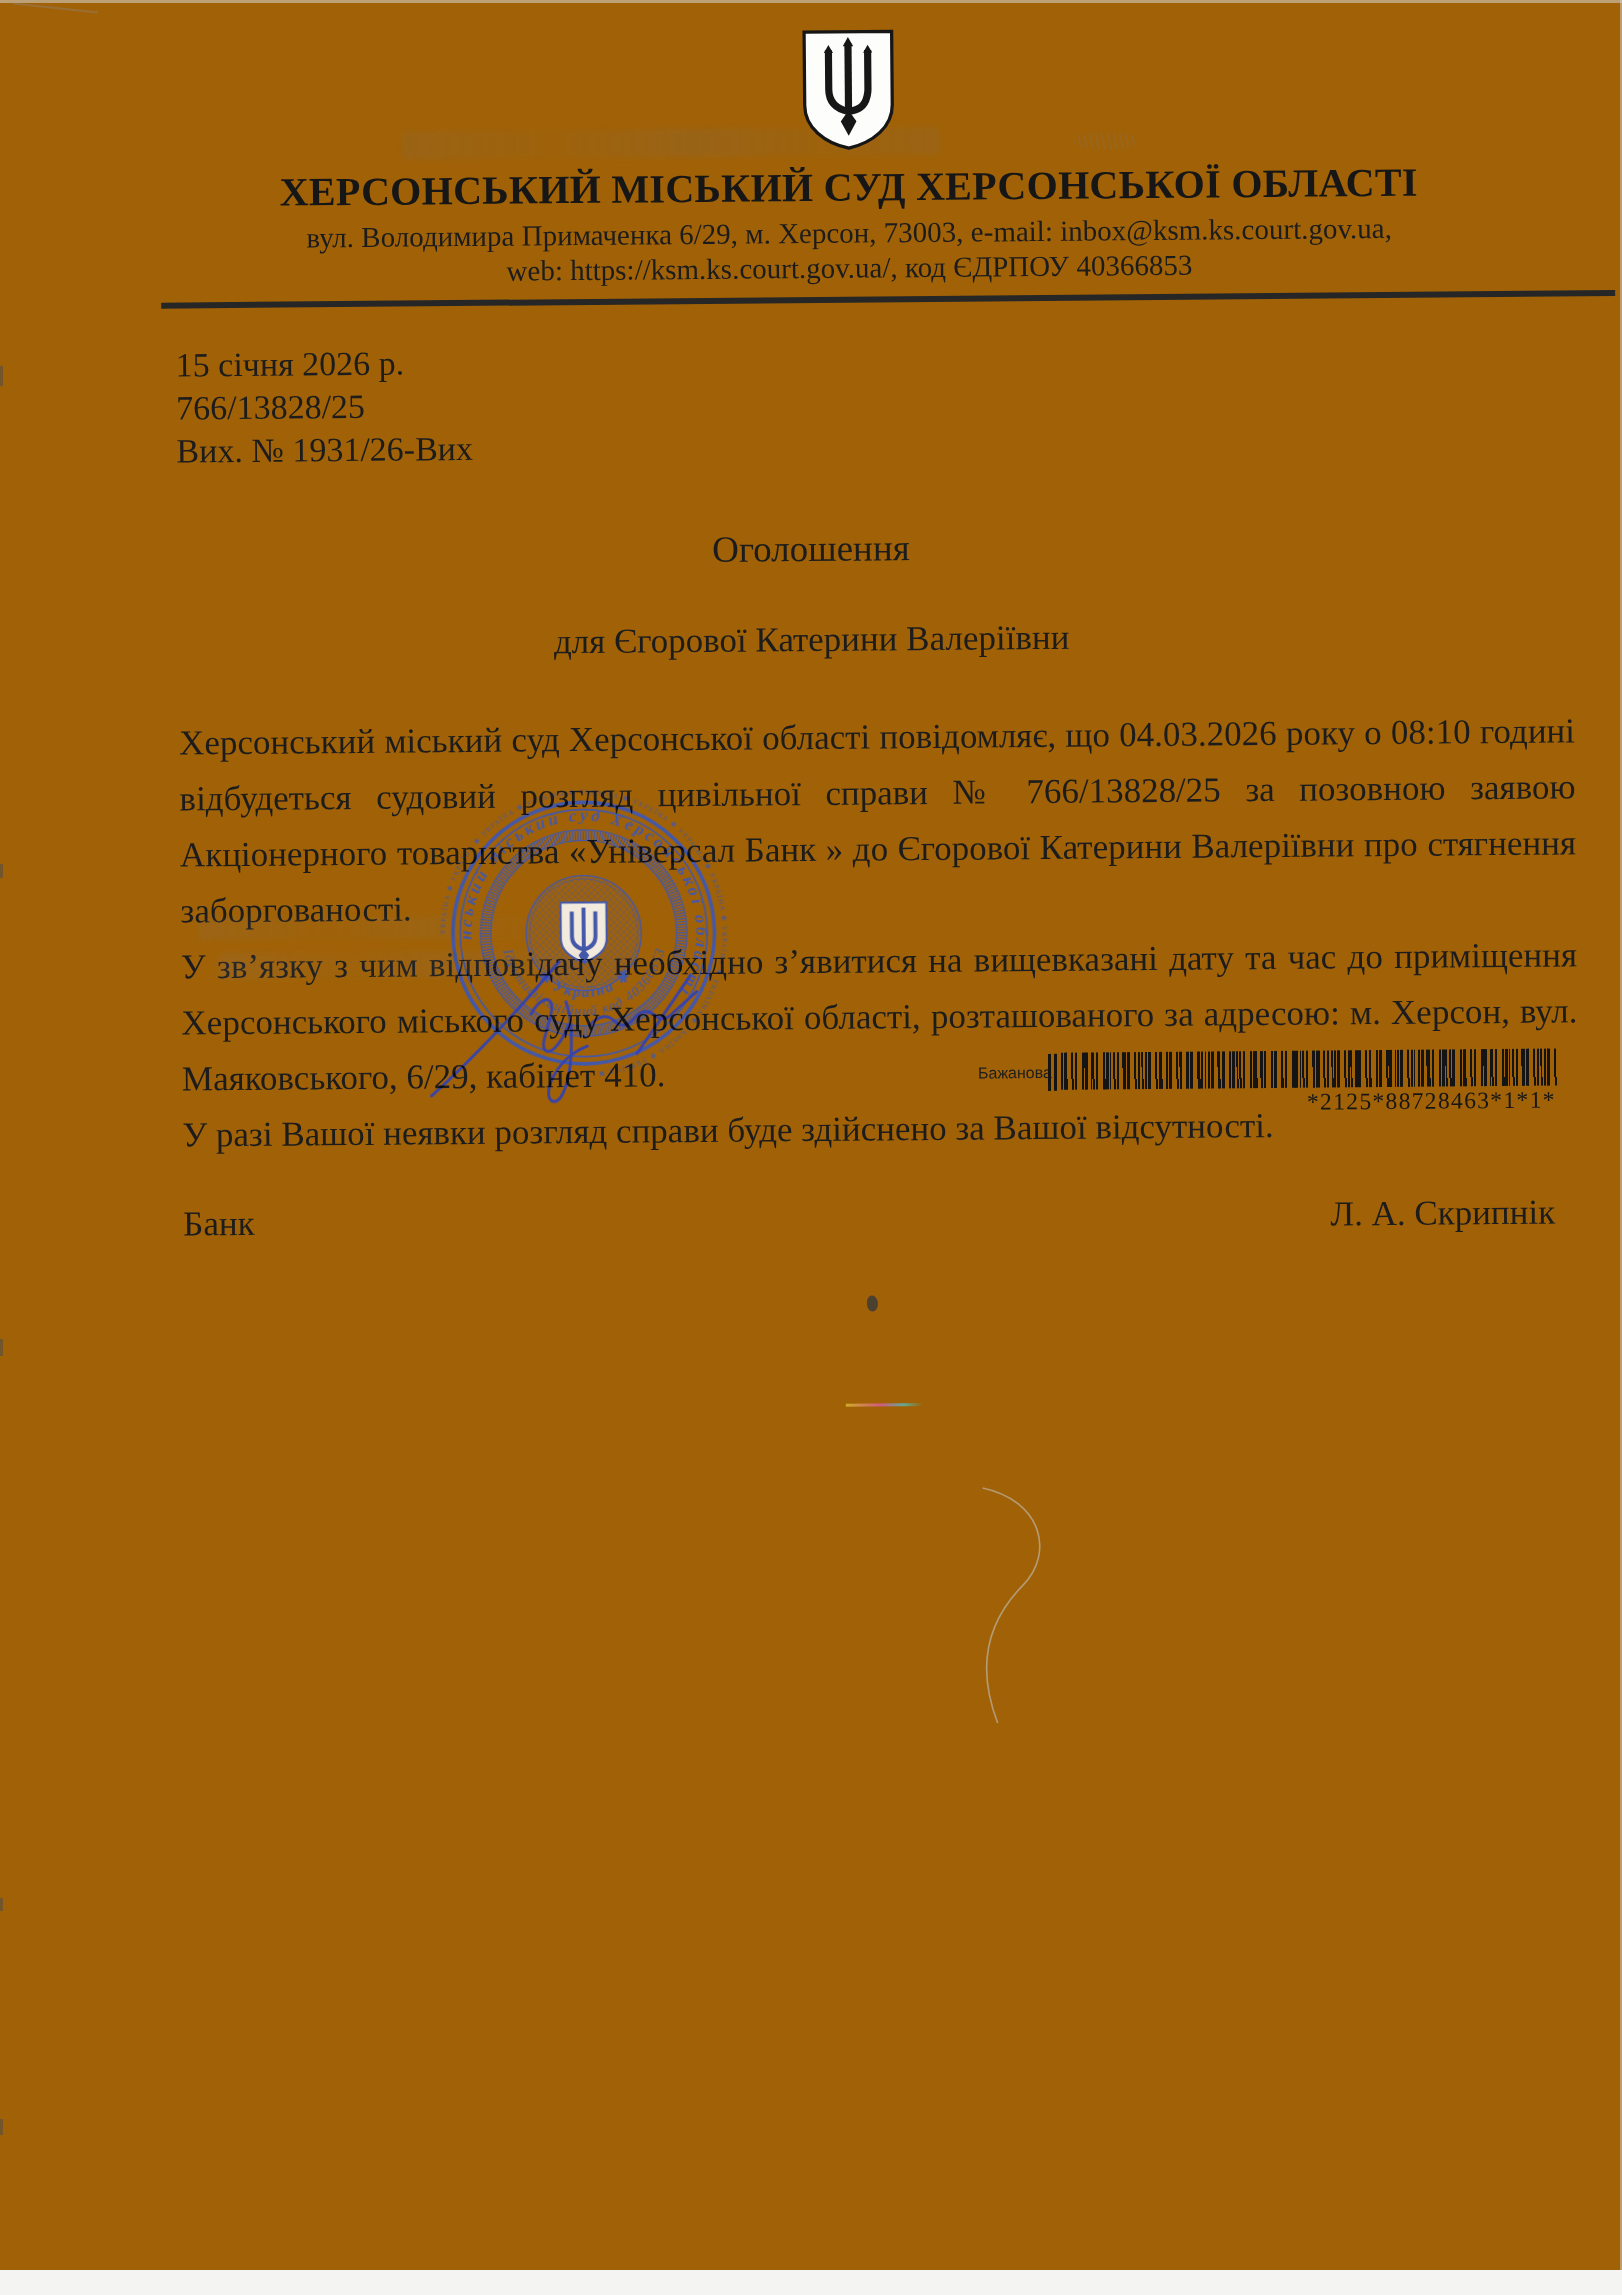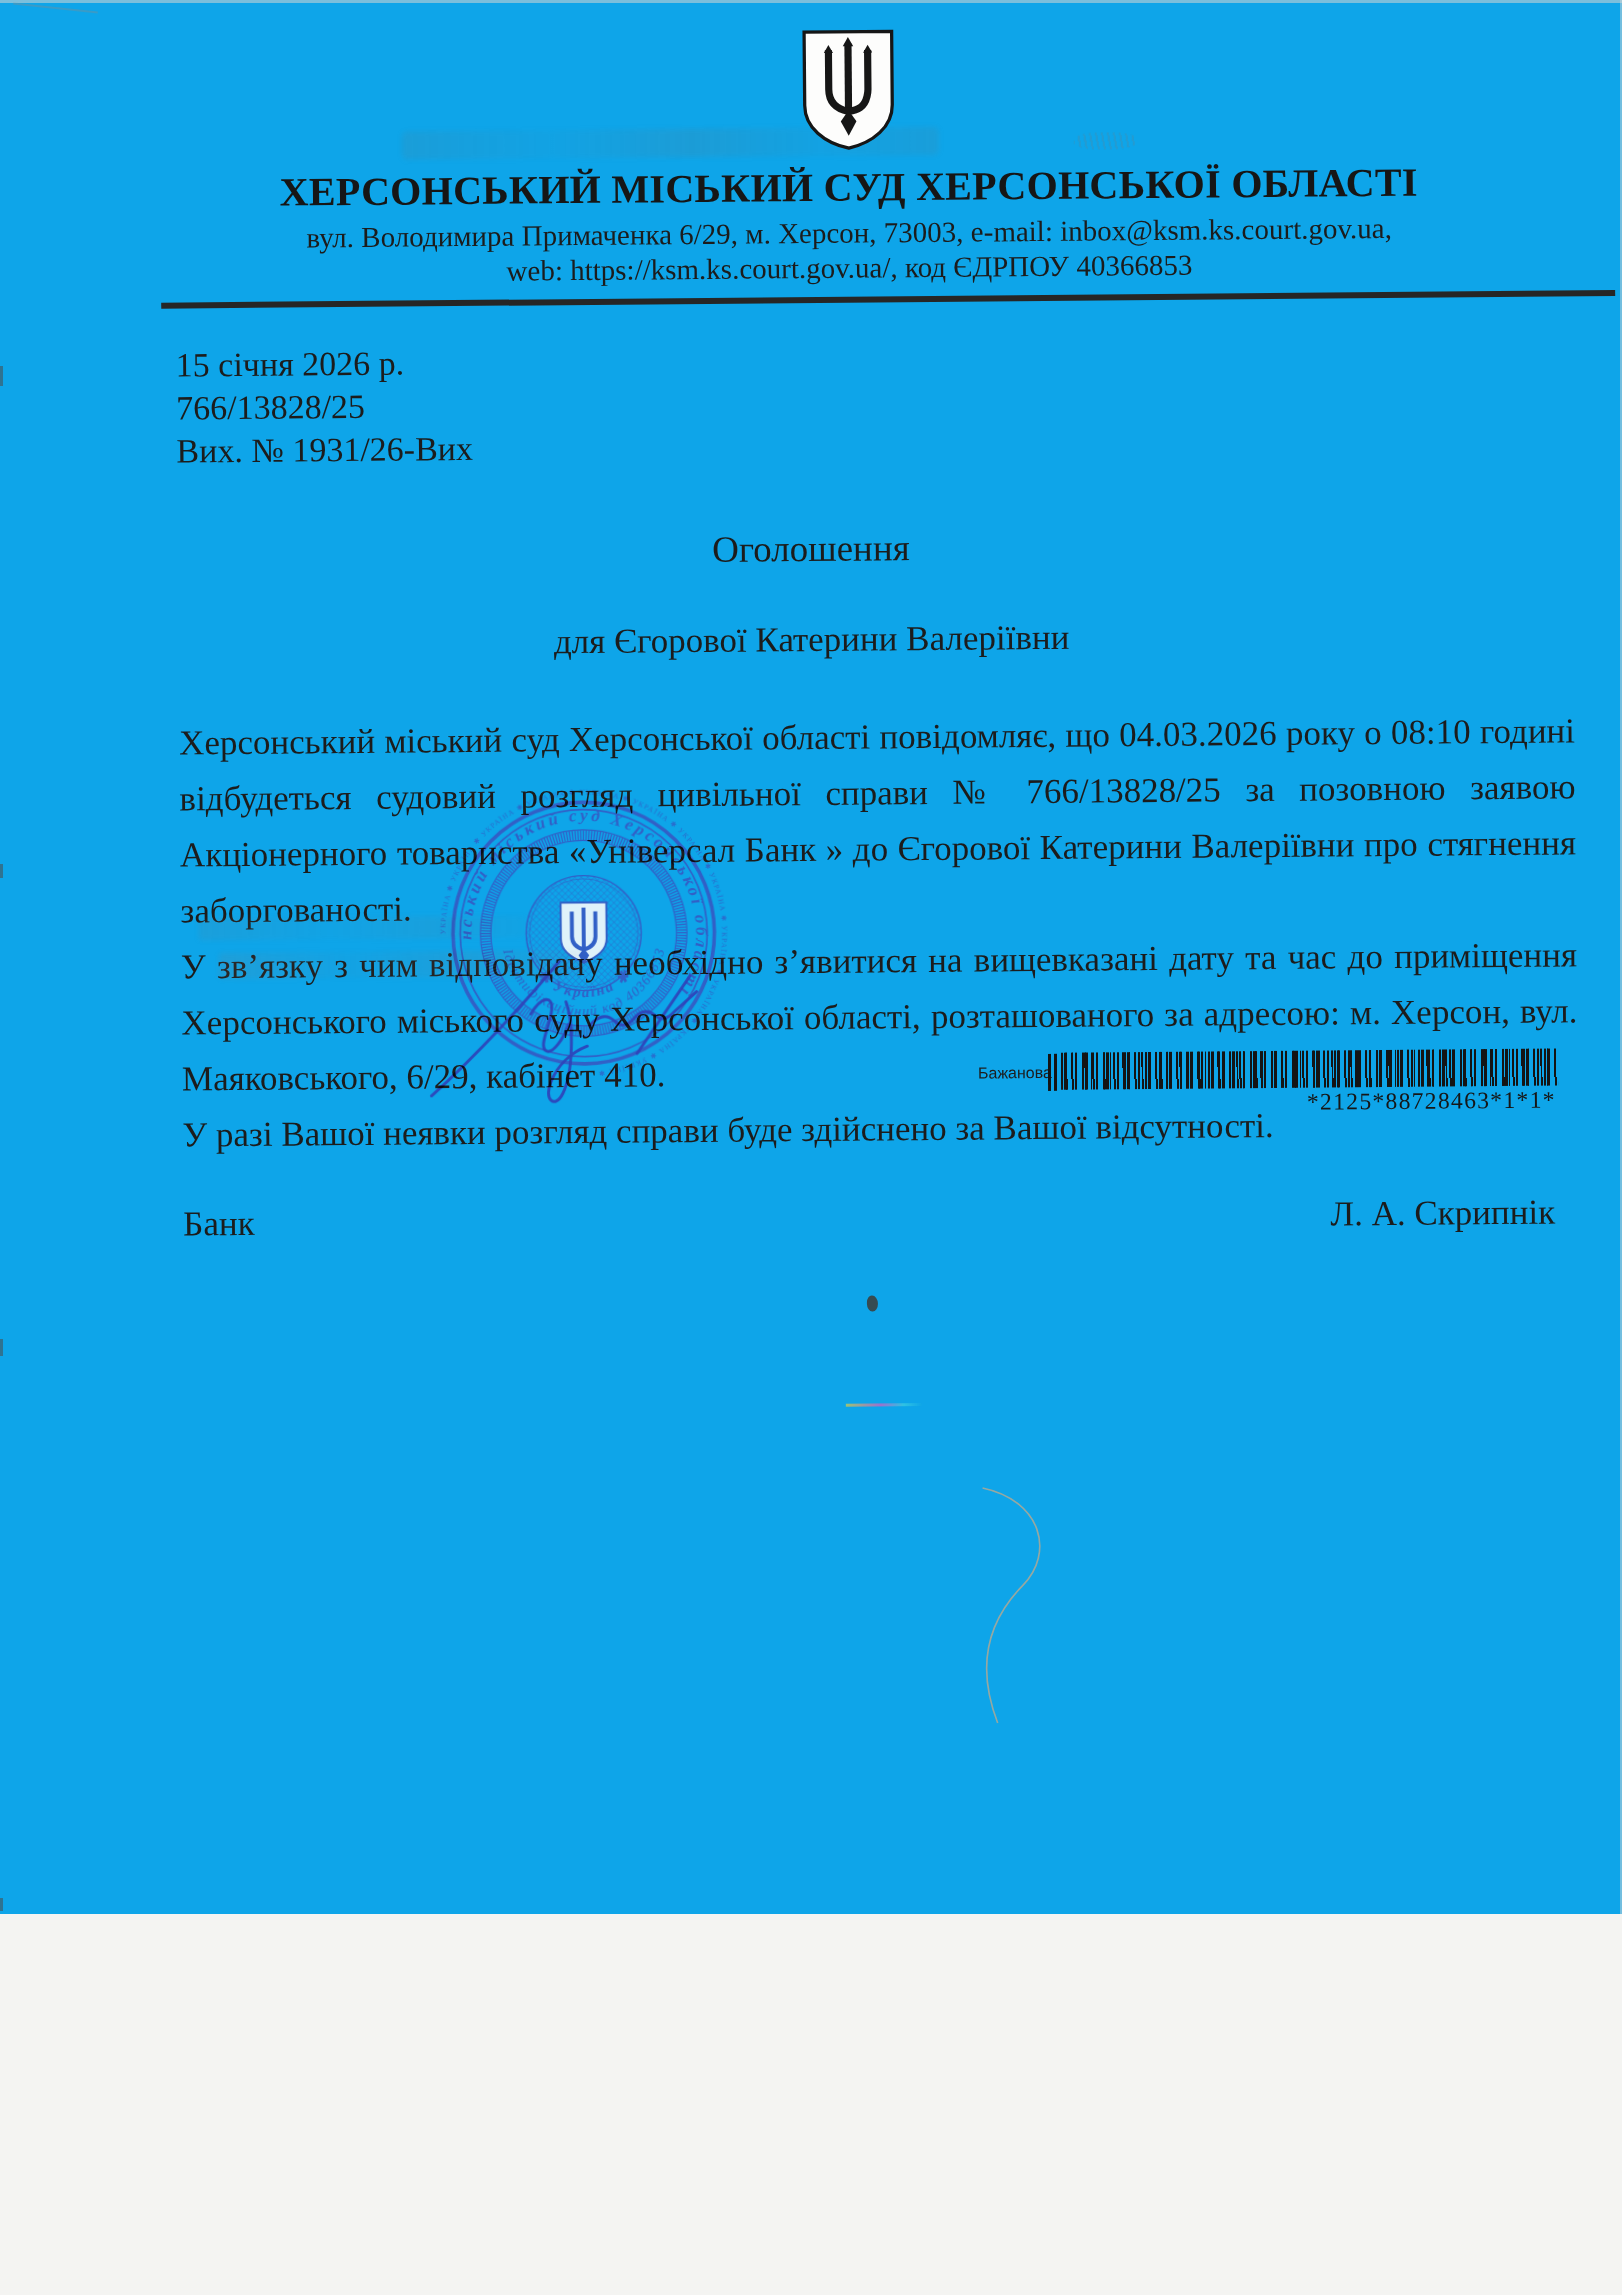--- a/index.html
+++ b/index.html
@@ -4,22 +4,22 @@
 <title>Scanned court announcement</title>
 <style>
   html,body{margin:0;padding:0;}
   body{
     width:1623px;height:2295px;
     background:#f4f4f2;
     font-family:"Liberation Serif",serif;
     color:#1c1c1c;
   }
   .sheet{
-    position:relative;width:1623px;height:1914px;
-    background:#0ea5e9;overflow:hidden;
+    position:relative;width:1623px;height:2270px;
+    background:#a16207;overflow:hidden;
   }
   
   .content{
     position:absolute;inset:0;
     transform:rotate(-0.5deg);
     transform-origin:811px 622px;
   }
   .hdr{ text-align:center; transform:translateX(41px); padding-top:27.5px;}
   .emblem{ display:block; margin:0 auto; }
   .court{

